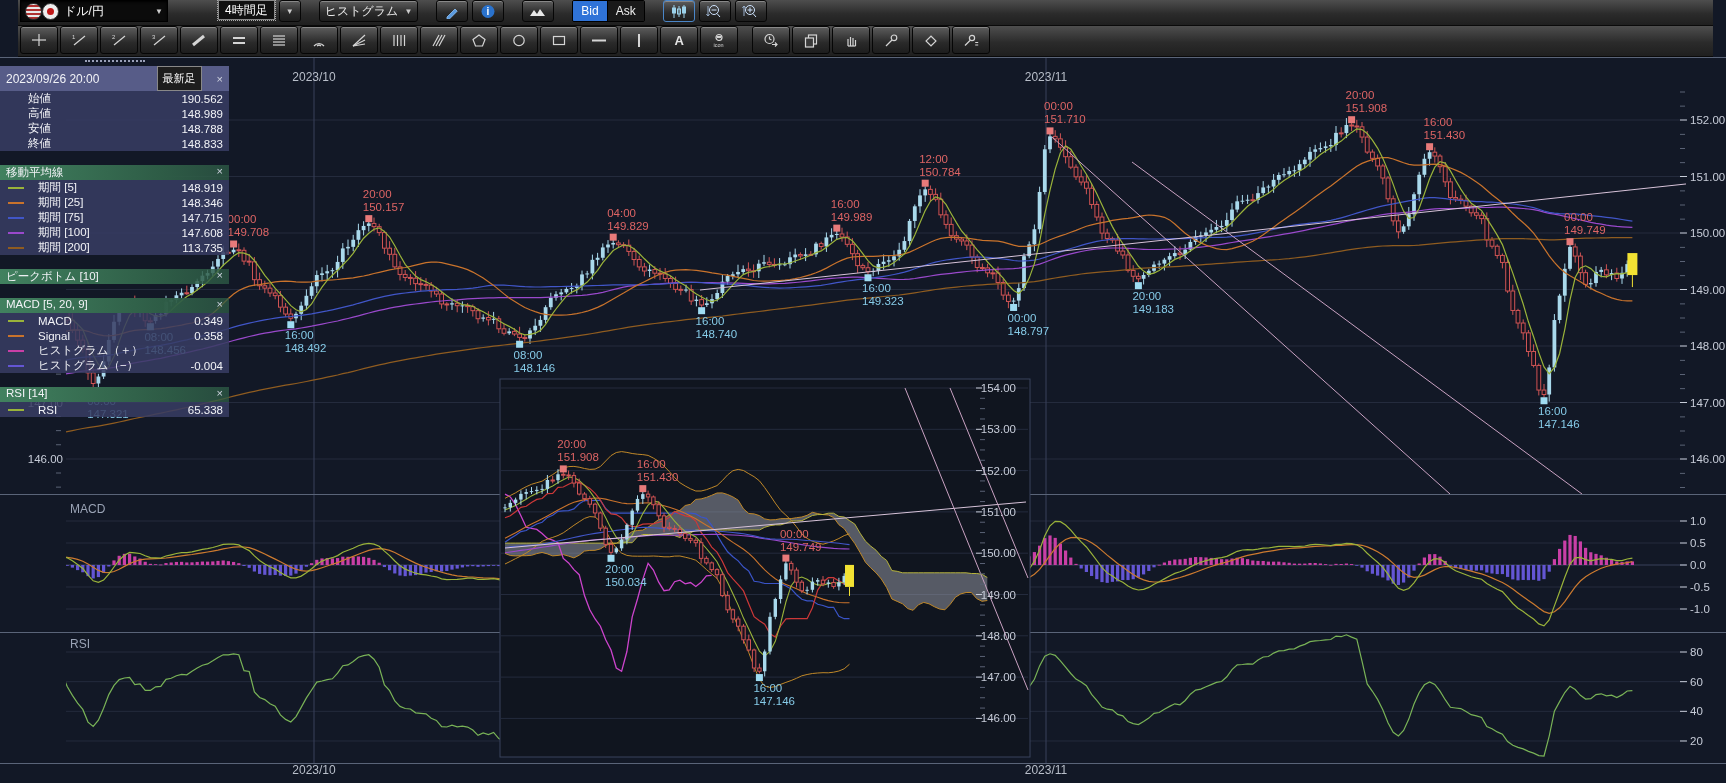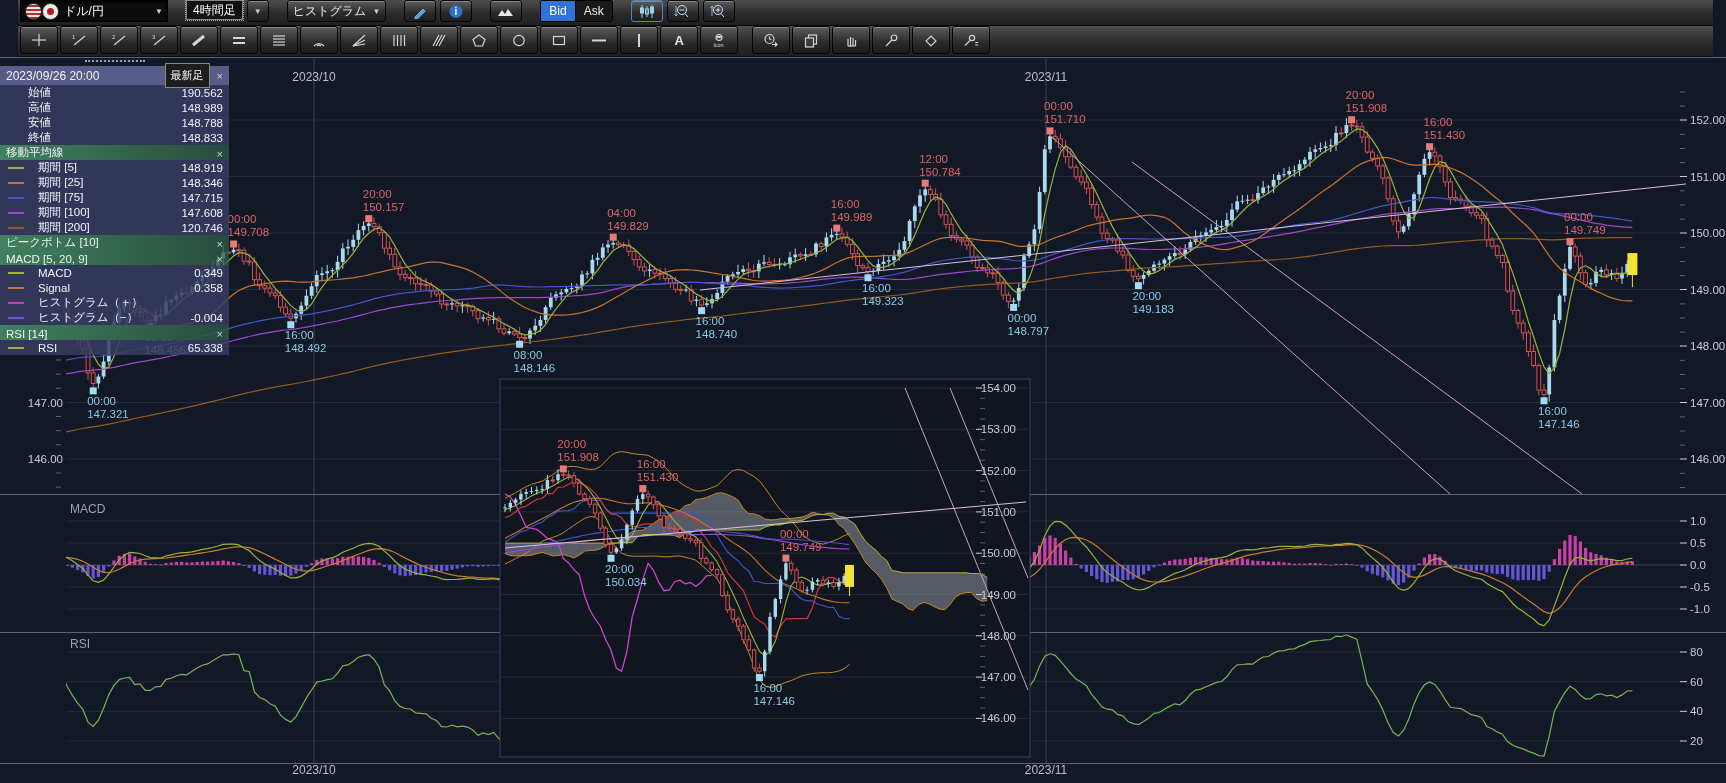--- a/index.html
+++ b/index.html
@@ -15,42 +15,42 @@
   .flag{width:15px;height:15px;border-radius:50%;display:inline-block;border:1px solid #333;}
   .flag-us{background:repeating-linear-gradient(0deg,#b03030 0 2px,#e8e8e8 2px 4px);}
   .flag-jp{background:#eee;position:relative;margin-left:-5px;}
   .flag-jp::after{content:"";position:absolute;left:4px;top:4px;width:7px;height:7px;border-radius:50%;background:#c01818;}
   .ddarrow{color:#ccc;font-size:8px;margin-left:auto;}
   .btn3d{display:flex;align-items:center;justify-content:center;height:20px;min-width:20px;
          background:linear-gradient(#5d5d5d,#2a2a2a 60%,#1d1d1d);border:1px solid #060606;border-radius:3px;
          box-shadow:inset 0 1px 0 rgba(255,255,255,.28);color:#e9e9e9;font-size:12px;padding:0 5px;cursor:pointer;}
   #tb2 .btn3d{height:26px;min-width:26px;}
   .tfbox{height:18px;background:#101010;border:1px solid #888;outline:1px dotted #aaa;color:#fff;
-         font-size:12px;display:flex;align-items:center;padding:0 6px;}
+         font-size:12px;display:flex;align-items:center;padding:0 6px;margin-left:32px;}
   .bidask{display:flex;border:1px solid #000;border-radius:2px;overflow:hidden;height:20px;}
   .bidask span{display:flex;align-items:center;padding:8px 8px;font-size:12px;cursor:pointer;}
   .bid{background:#2f73d8;color:#fff;}
   .ask{background:#191919;color:#eee;border-left:1px solid #000;}
   .bluebrd{border:1px solid #4a86c8 !important;}
   .gap{width:10px;}
   
   #panel{position:absolute;left:0;top:60px;width:229px;z-index:20;font-size:11.5px;color:#f2f3f7;}
   #panel .grip{height:4px;border-top:2px dotted #9aa0b8;width:60px;margin:0 auto 0;}
-  #panel .titlebar{display:flex;align-items:center;height:19px;background:#575c88;padding:0 3px 0 6px;gap:4px;}
+  #panel .titlebar{display:flex;align-items:center;height:25px;background:#575c88;padding:0 3px 0 6px;gap:12px;}
   #panel .titlebar .dt{font-size:12px;}
   #panel .latest{margin-left:auto;background:#1d1d1d;border:1px solid #888;color:#fff;font-size:11px;
                  padding:4px 5px;height:15px;line-height:15px;cursor:pointer;}
   #panel .x{color:#cfd3df;font-size:11px;padding:0 3px;cursor:pointer;}
   #panel .row{display:flex;align-items:center;height:15px;background:rgba(56,61,99,0.86);padding:0 6px 0 8px;}
   #panel .row .lab{margin-left:20px;}
   #panel .row .sw{width:16px;border-top:2px solid #fff;margin-right:6px;flex:none;}
   #panel .row .sw + .lab{margin-left:8px;}
   #panel .row .val{margin-left:auto;}
-  #panel .sechdr{display:flex;align-items:flex-end;height:15px;padding:0 3px 0 6px;
-                 background:linear-gradient(90deg,#41815f,#2e5c46 70%,rgba(46,92,70,.75));}
+  #panel .sechdr{display:flex;align-items:flex-start;height:15px;padding:0 3px 0 6px;
+                 background:linear-gradient(90deg,#41815f,#2e5c46 70%,rgba(46,92,70,.75));margin-top:14px;}
   #panel .sechdr .x{margin-left:auto;}
   
   #chart-svg{position:absolute;left:0;top:0;z-index:5;}
   svg text{font-family:"Liberation Sans","DejaVu Sans",sans-serif;}
   .ic{display:inline-flex;}
 </style>
 </head>
 <body>
 
 <div id="app">
@@ -1634,21 +1634,21 @@
           <span class="val">147.715</span>
         </div>
         <div class="row">
           <span class="sw" style="border-top-color:#9a49cc"></span>
           <span class="lab">期間 [100]</span>
           <span class="val">147.608</span>
         </div>
         <div class="row">
           <span class="sw" style="border-top-color:#8f5c20"></span>
           <span class="lab">期間 [200]</span>
-          <span class="val">120.746</span>
+          <span class="val">113.735</span>
         </div>
         <div class="sechdr">
           <span>ピークボトム [10]</span>
           <span class="x">×</span>
         </div>
         <div class="sechdr">
           <span>MACD [5, 20, 9]</span>
           <span class="x">×</span>
         </div>
         <div class="row">

